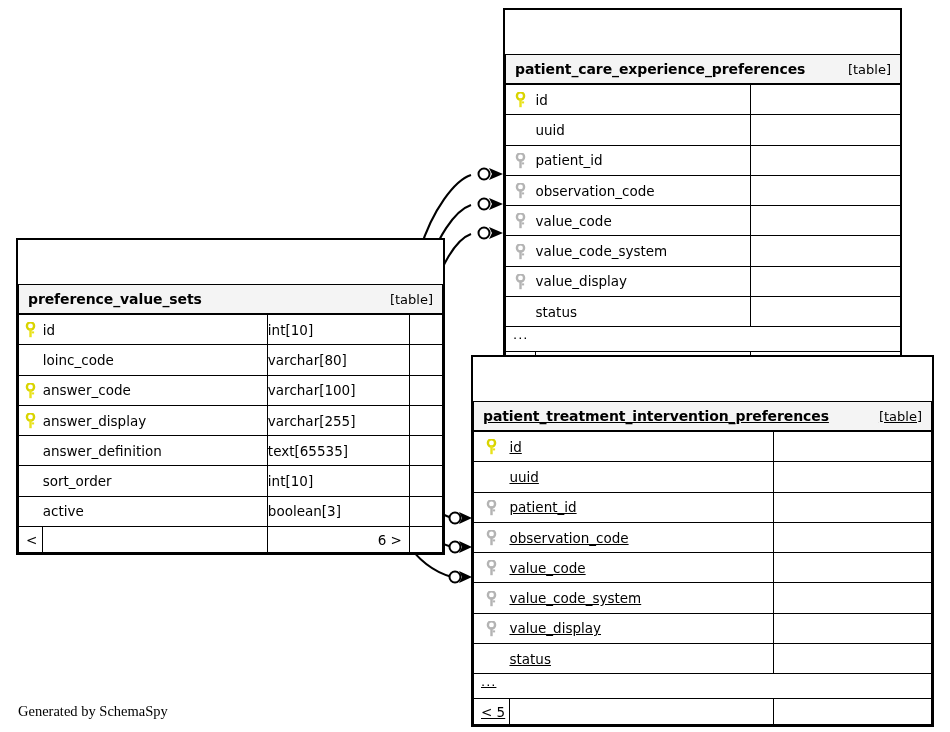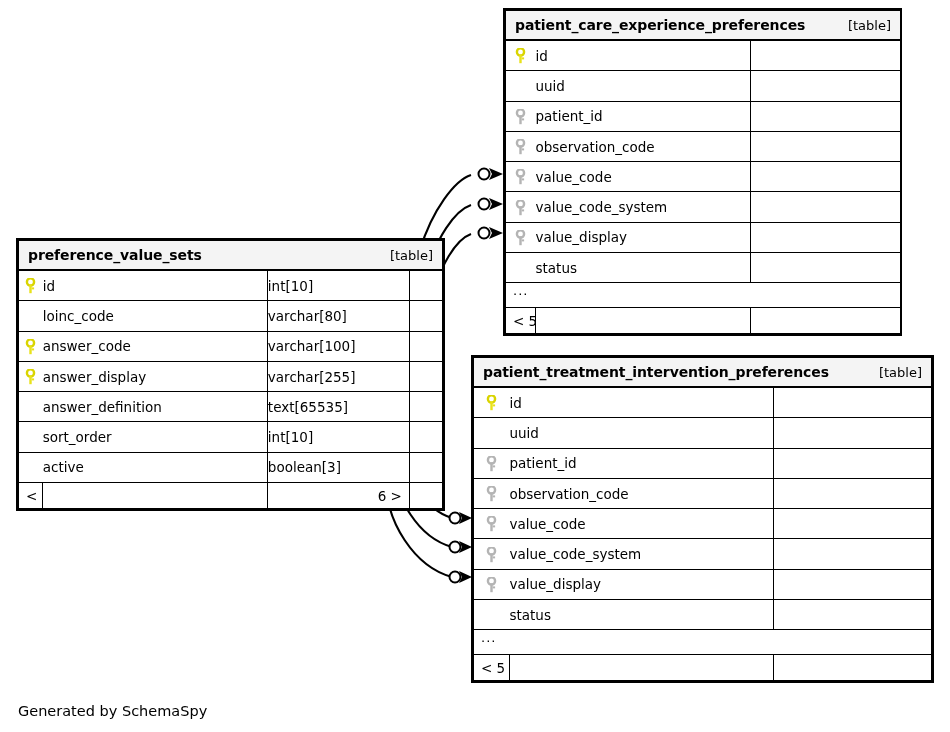--- a/index.html
+++ b/index.html
@@ -33,20 +33,21 @@
     box-sizing: border-box;
     background: #ffffff;
     border: 2px solid #000000;
     z-index: 2;
   }
   .tbl table {
     border-collapse: collapse;
     width: 100%;
     height: 100%;
     table-layout: fixed;
+    margin-top: 44px;
   }
   .tbl td {
     border: 1px solid #000000;
     padding: 0;
     background: #ffffff;
     font-size: 13.5px;
     color: #000000;
     vertical-align: middle;
     white-space: nowrap;
     overflow: hidden;
@@ -102,20 +103,21 @@
   .foot-l { text-align: left; }
   .foot-r { text-align: right; }
   .keyico { display: inline-block; vertical-align: middle; line-height: 0; }
   .footer-note {
     position: absolute;
     left: 18px;
     top: 703px;
     font-size: 14.5px;
     color: #000000;
     z-index: 3;
+    font-family: Liberation Serif, serif;
   }
 </style>
 </head>
 <body>
 
 <div id="canvas">
 
   <svg class="edges" viewBox="0 0 950 732" width="950" height="732">
     <defs>
       <g id="crowsfoot">
@@ -350,21 +352,21 @@
         <tr class="foot-row">
           <td colspan="1" class="foot-l">&lt; 0</td>
           <td class="foot-l"></td>
           <td class="foot-r">6 &gt;</td>
           <td class="stubcell"></td>
         </tr>
       </tbody>
     </table>
   </div>
 
-  <div class="tbl" id="t-treat" style="left:471px; top:355px; width:463px;">
+  <div class="tbl" id="t-treat" style="left:471px; top:355px; width:463px;text-decoration:underline;">
     <table>
       <colgroup>
           <col style="width:34px">
           <col style="width:250px">
           <col style="width:149px">
         </colgroup>
       <tbody>
         <tr class="hdr">
           <td colspan="3">
             <div class="hdr-inner">

